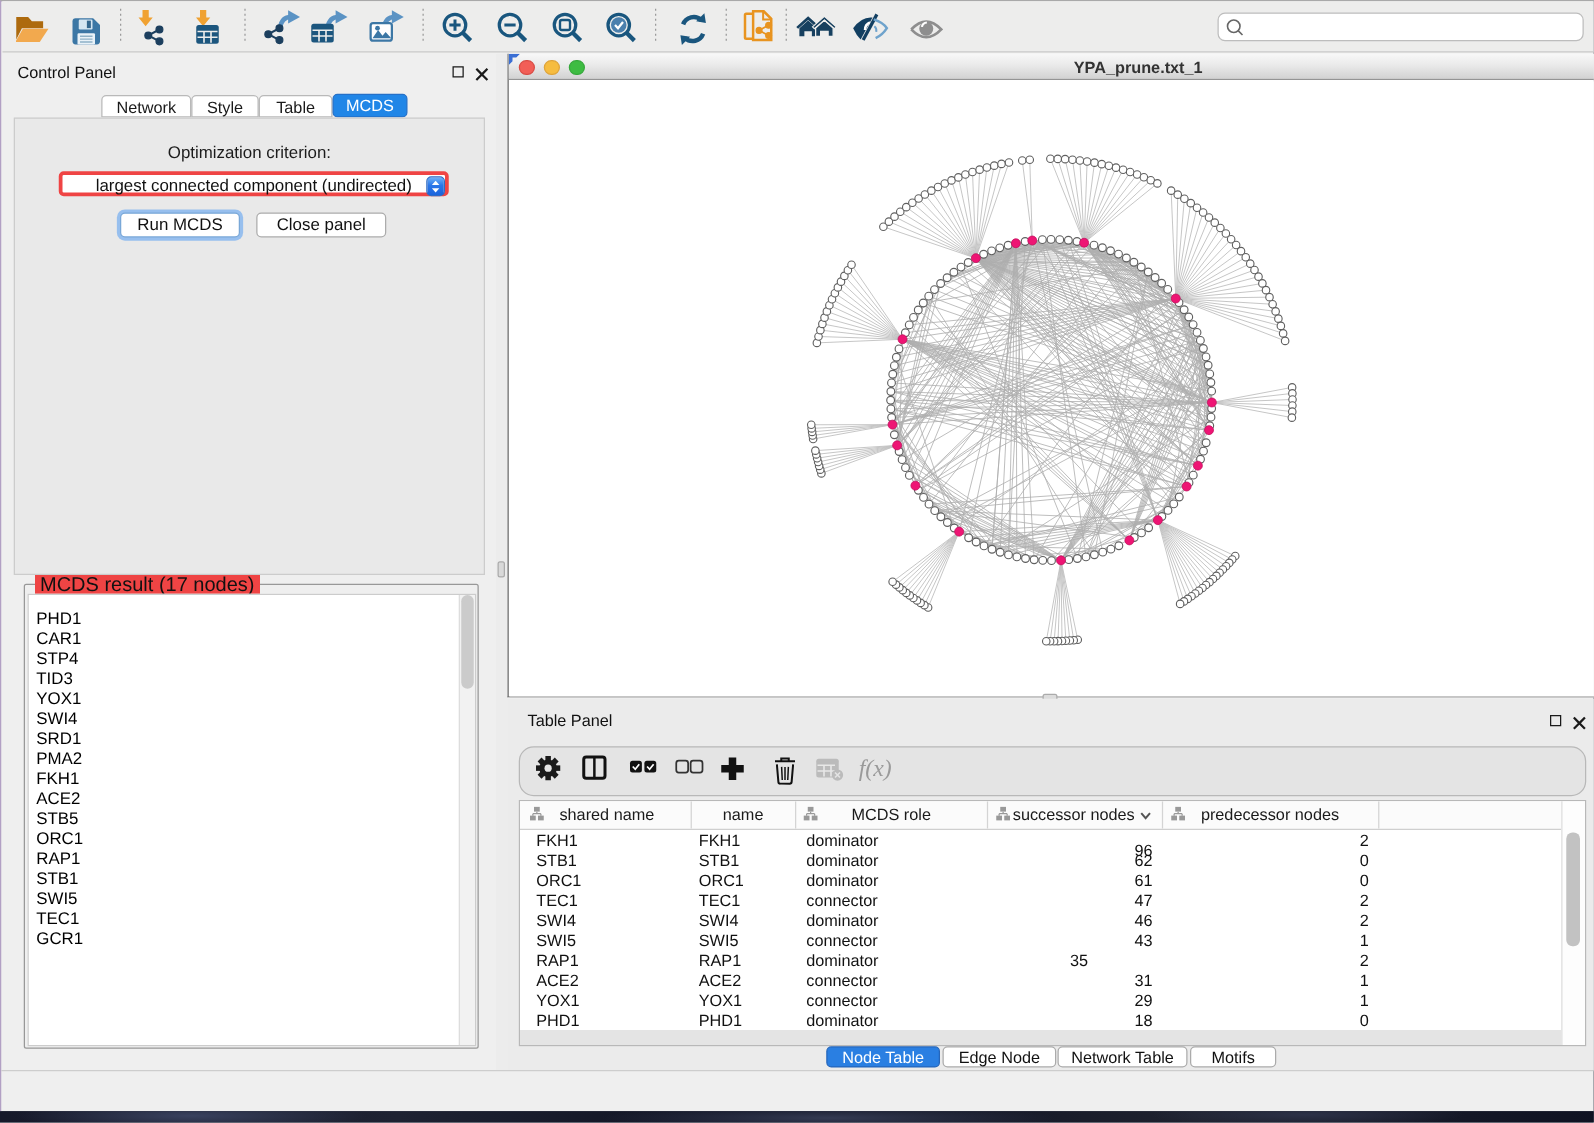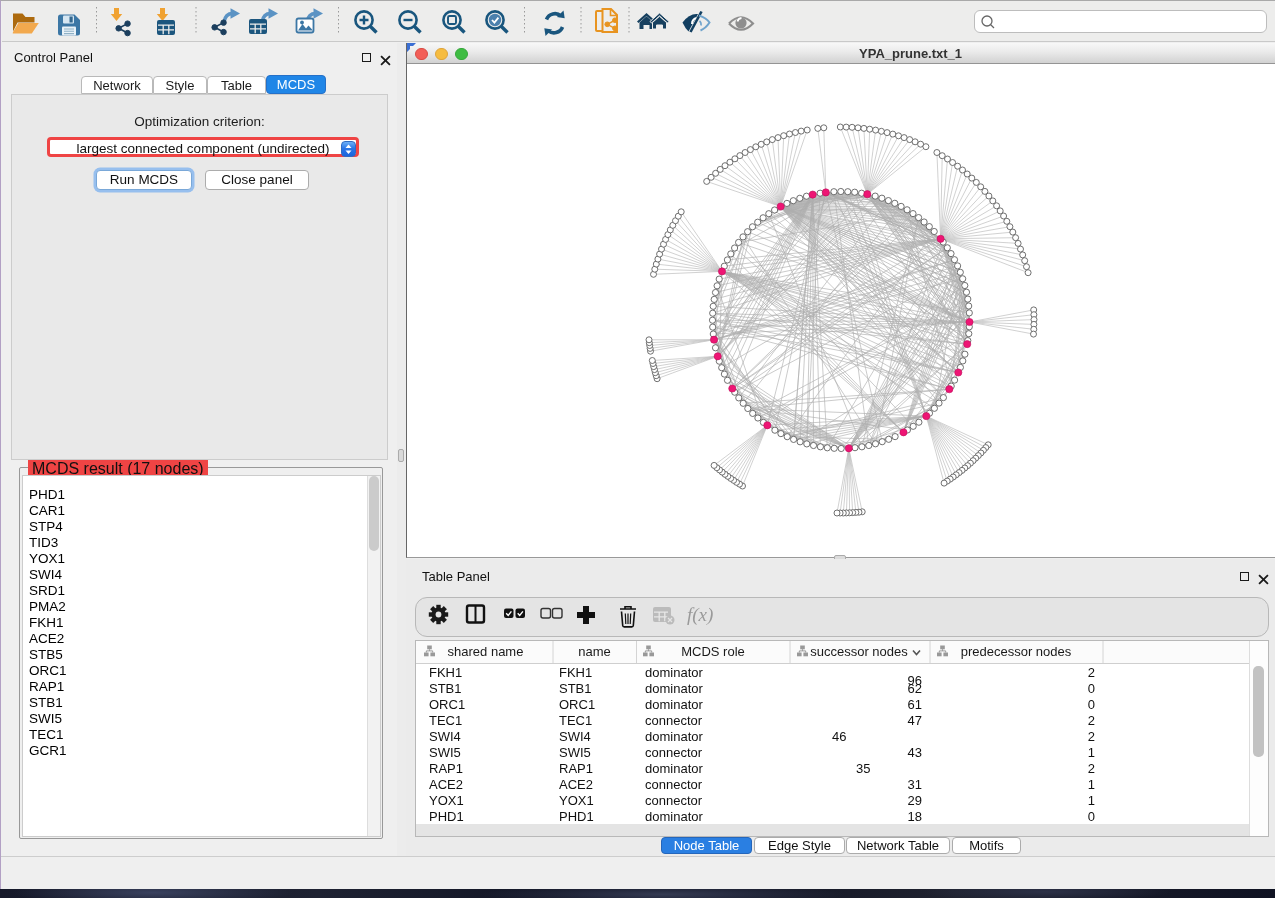--- a/index.html
+++ b/index.html
@@ -1099,21 +1099,21 @@
         <div class="rowtxt" style="left:440px;top:56px;width:66px;text-align:right">61</div>
         <div class="rowtxt" style="left:560px;top:56px;width:119px;text-align:right">0</div>
         <div class="rowtxt" style="left:13px;top:72px">TEC1</div>
         <div class="rowtxt" style="left:143px;top:72px">TEC1</div>
         <div class="rowtxt" style="left:229px;top:72px">connector</div>
         <div class="rowtxt" style="left:440px;top:72px;width:66px;text-align:right">47</div>
         <div class="rowtxt" style="left:560px;top:72px;width:119px;text-align:right">2</div>
         <div class="rowtxt" style="left:13px;top:88px">SWI4</div>
         <div class="rowtxt" style="left:143px;top:88px">SWI4</div>
         <div class="rowtxt" style="left:229px;top:88px">dominator</div>
-        <div class="rowtxt" style="left:416px;top:88px;width:66px;text-align:left">46</div>
+        <div class="rowtxt" style="left:440px;top:88px;width:66px;text-align:right">46</div>
         <div class="rowtxt" style="left:560px;top:88px;width:119px;text-align:right">2</div>
         <div class="rowtxt" style="left:13px;top:104px">SWI5</div>
         <div class="rowtxt" style="left:143px;top:104px">SWI5</div>
         <div class="rowtxt" style="left:229px;top:104px">connector</div>
         <div class="rowtxt" style="left:440px;top:104px;width:66px;text-align:right">43</div>
         <div class="rowtxt" style="left:560px;top:104px;width:119px;text-align:right">1</div>
         <div class="rowtxt" style="left:13px;top:120px">RAP1</div>
         <div class="rowtxt" style="left:143px;top:120px">RAP1</div>
         <div class="rowtxt" style="left:229px;top:120px">dominator</div>
         <div class="rowtxt" style="left:440px;top:120px;width:66px;text-align:left">35</div>
@@ -1132,19 +1132,19 @@
         <div class="rowtxt" style="left:143px;top:168px">PHD1</div>
         <div class="rowtxt" style="left:229px;top:168px">dominator</div>
         <div class="rowtxt" style="left:440px;top:168px;width:66px;text-align:right">18</div>
         <div class="rowtxt" style="left:560px;top:168px;width:119px;text-align:right">0</div>
       <div id="tgraybot"></div>
       <div id="tscroll">
           <div id="tthumb"></div>
         </div>
     </div>
     <div class="btab sel" style="left:255px;width:91px">Node Table</div>
-    <div class="btab" style="left:348px;width:91px">Edge Style</div>
+    <div class="btab" style="left:348px;width:91px">Edge Node</div>
     <div class="btab" style="left:440px;width:104px">Network Table</div>
     <div class="btab" style="left:546px;width:69px">Motifs</div>
   </div>
 
   <div id="statusline"></div>
 </div>
 <div id="wallpaper"></div>
 </body></html>

